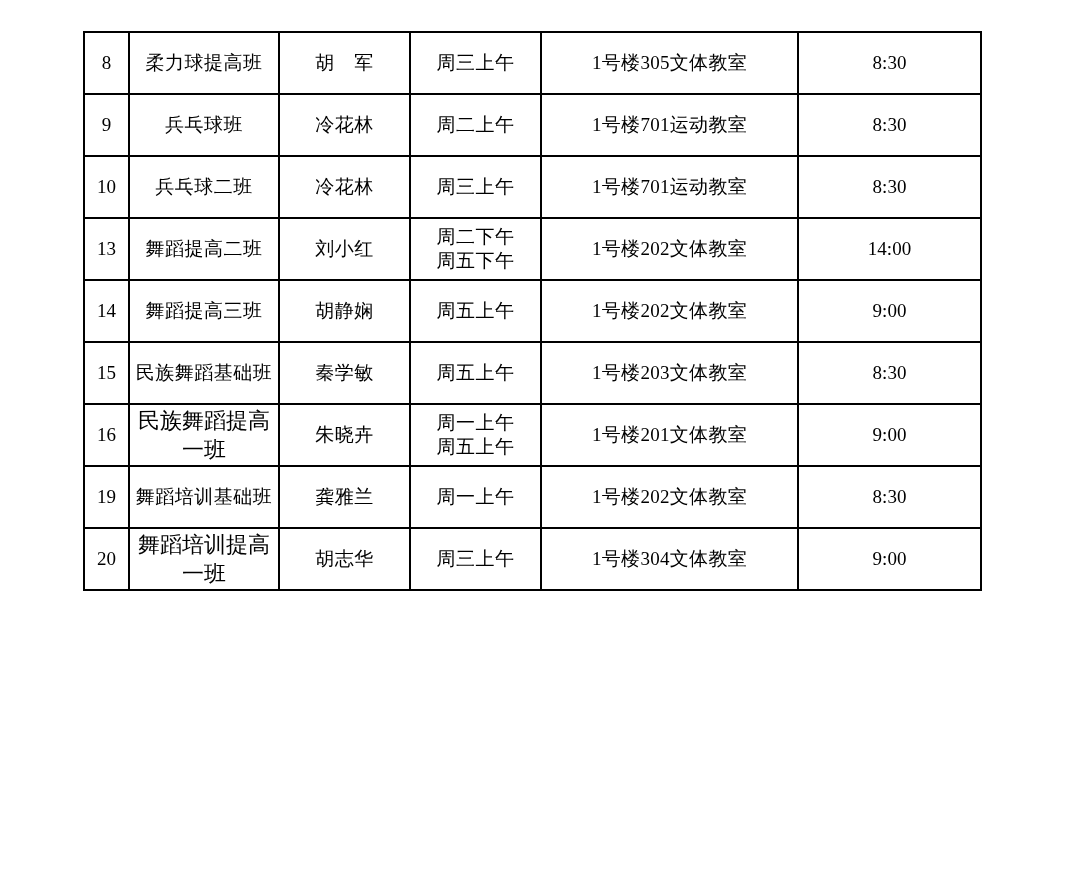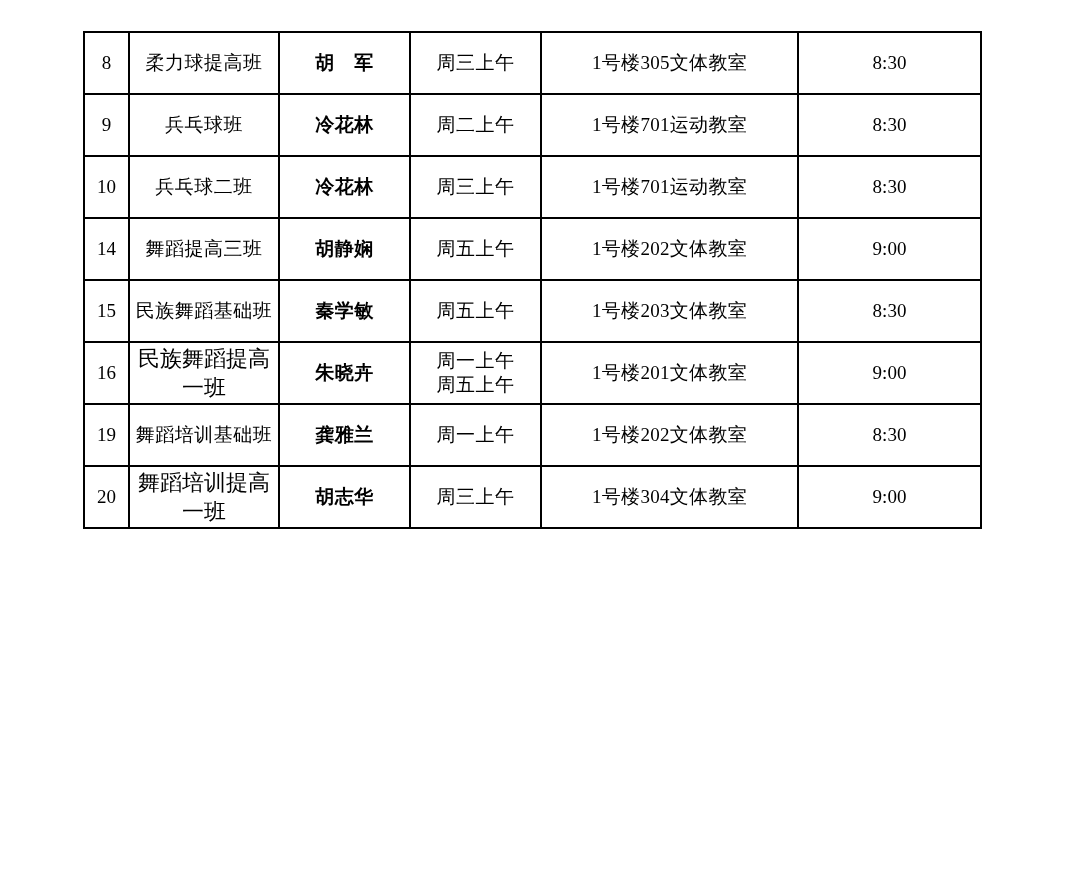--- a/index.html
+++ b/index.html
@@ -44,21 +44,21 @@
   col.c-no    { width: 45px; }
   col.c-name  { width: 150px; }
   col.c-teach { width: 131px; }
   col.c-time  { width: 131px; }
   col.c-room  { width: 257px; }
   col.c-start { width: 183px; }
 
   td.no       { font-size: 19px; }
   td.name     { font-size: 19px; letter-spacing: 0.5px; }
   td.name.sm  { font-size: 22px; letter-spacing: 0px; }
-  td.teacher  { font-size: 19px; letter-spacing: 0.5px; font-weight: bold; }
+  td.teacher  { font-size: 19px; letter-spacing: 0.5px; }
   td.time     { font-size: 18px; letter-spacing: 0.5px; }
   td.time .l2 { display: block; line-height: 1.28; }
   td.room     { font-size: 19px; letter-spacing: 0.3px; }
   td.start    { font-size: 19px; }
 
   tr.row-1line td { height: 60px; }
   tr.row-2line td { height: 60px; }
 </style>
 </head>
 <body>
@@ -91,20 +91,31 @@
             <td class="room">1号楼701运动教室</td>
             <td class="start">8:30</td>
           </tr>
           <tr class="row-1line">
             <td class="no">10</td>
             <td class="name">兵乓球二班</td>
             <td class="teacher">冷花林</td>
             <td class="time">周三上午</td>
             <td class="room">1号楼701运动教室</td>
             <td class="start">8:30</td>
+          </tr>
+          <tr class="row-2line">
+            <td class="no">13</td>
+            <td class="name">舞蹈提高二班</td>
+            <td class="teacher">刘小红</td>
+            <td class="time">
+              <span class="l2">周二下午</span>
+              <span class="l2">周五下午</span>
+            </td>
+            <td class="room">1号楼202文体教室</td>
+            <td class="start">14:00</td>
           </tr>
           <tr class="row-1line">
             <td class="no">14</td>
             <td class="name">舞蹈提高三班</td>
             <td class="teacher">胡静娴</td>
             <td class="time">周五上午</td>
             <td class="room">1号楼202文体教室</td>
             <td class="start">9:00</td>
           </tr>
           <tr class="row-1line">

